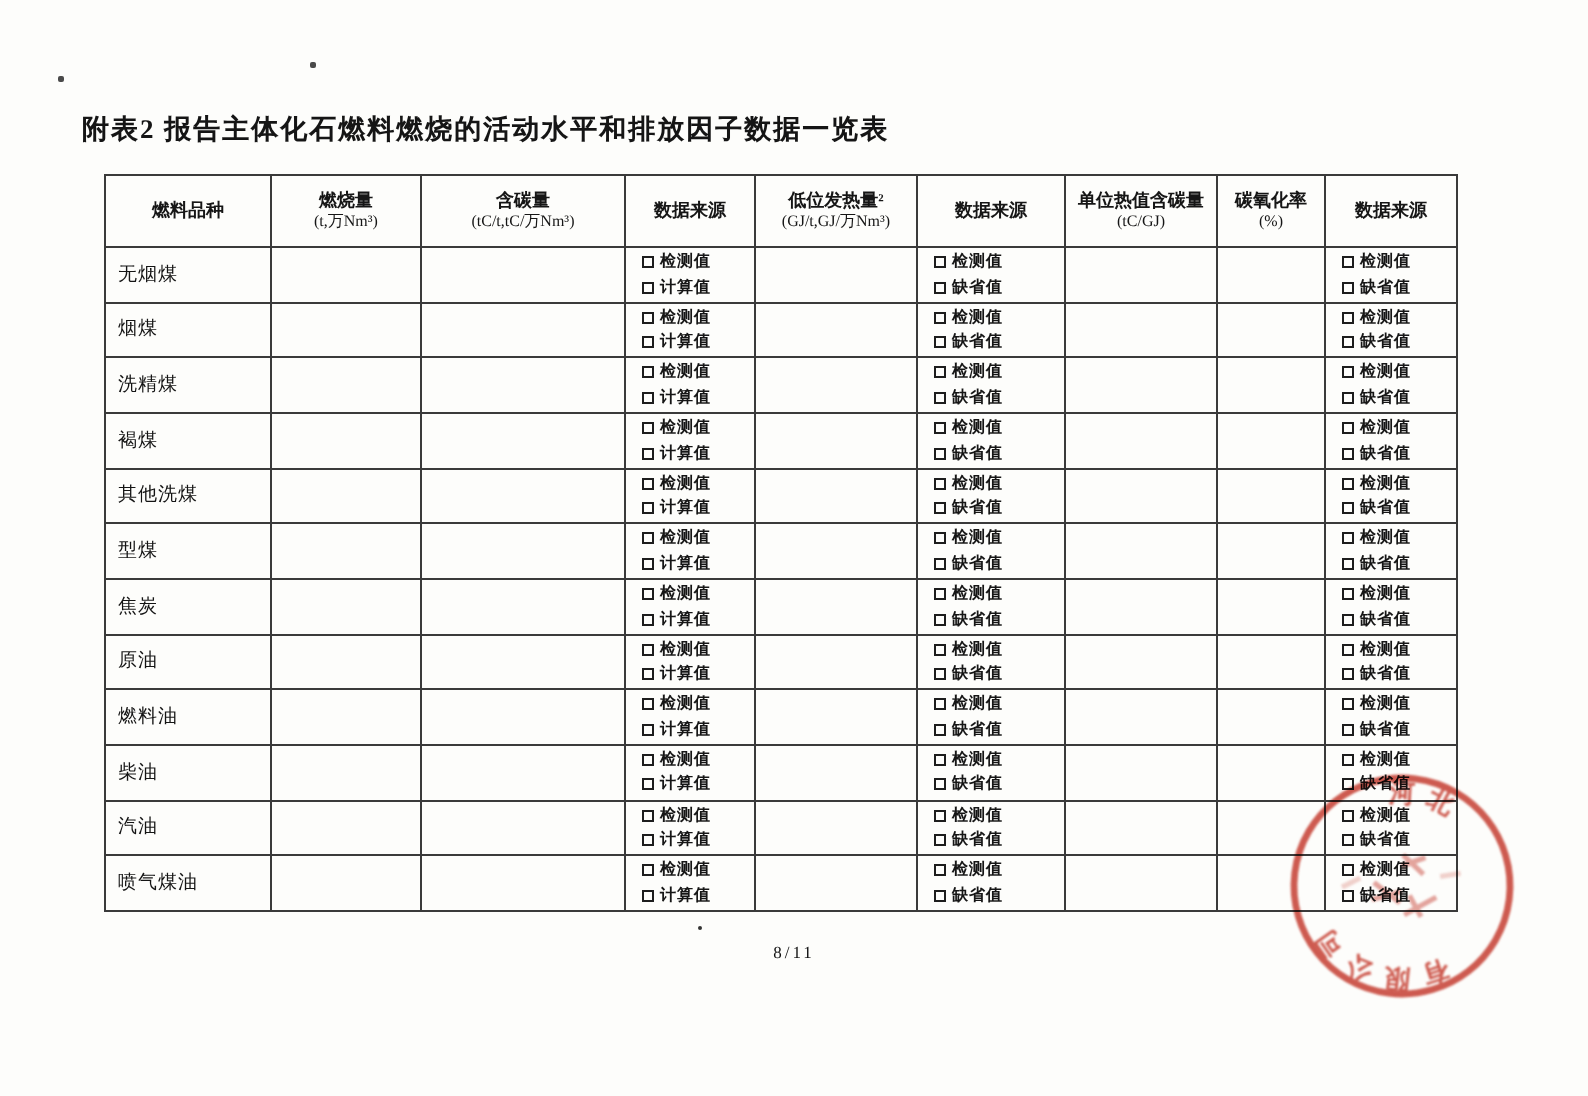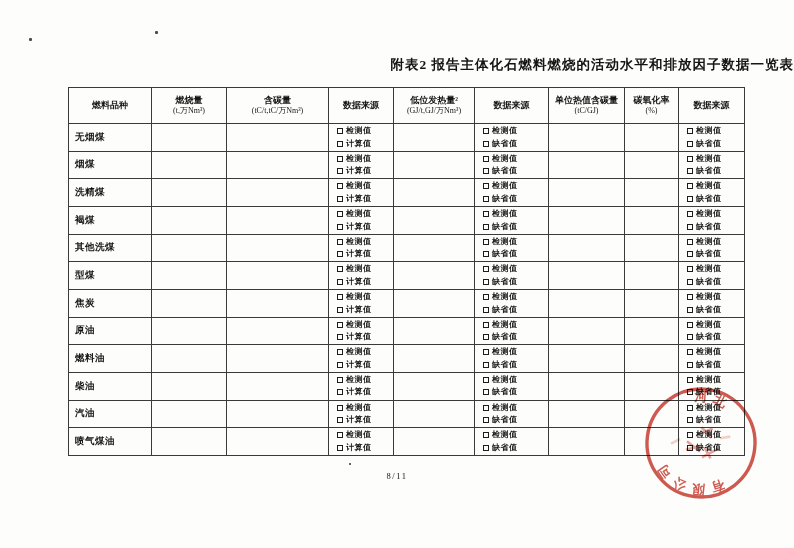--- a/index.html
+++ b/index.html
@@ -9,30 +9,31 @@
     background: #fdfdfb;
     position: relative;
     overflow: hidden;
     color: #1e1e1e;
   }
   .page { position: absolute; inset: 0; }
 
   .doc-title {
     position: absolute;
     top: 56px; left: 0; right: 0;
-    text-align: right;
+    text-align: left;
     font-size: 13.5px;
     font-weight: 700;
     letter-spacing: 1px;
     color: #151515;
+    padding-left: 41px;
   }
 
   table.main {
     position: absolute;
-    left: 68px; top: 87px;
+    left: 52px; top: 87px;
     width: 676px;
     border-collapse: collapse;
     table-layout: fixed;
     border: 1.5px solid #2a2a2a;
   }
   table.main th, table.main td {
     border: 1px solid #3a3a3a;
     overflow: hidden;
   }
   thead tr { height: 36px; }
@@ -42,21 +43,21 @@
   .h-label { font-size: 9px; line-height: 11px; color: #161616; font-weight: 700; }
   .h-sub   { font-size: 8px; line-height: 10px; color: #161616; font-weight: 400; }
   .h-sub:empty { display: none; }
 
   td.fuel {
     font-size: 9.5px;
     padding-left: 6px;
     text-align: left;
     vertical-align: middle;
     color: #141414;
-    font-weight: 700;
+    font-weight: 400;
     letter-spacing: 0.5px;
   }
   td.blank { background: transparent; }
 
   td.checks { vertical-align: middle; padding-left: 8px; }
   .cb-line { display: flex; align-items: center; height: 12.5px; }
   .cb {
     display: inline-block;
     width: 6px; height: 6px;
     border: 1px solid #1d1d1d;

